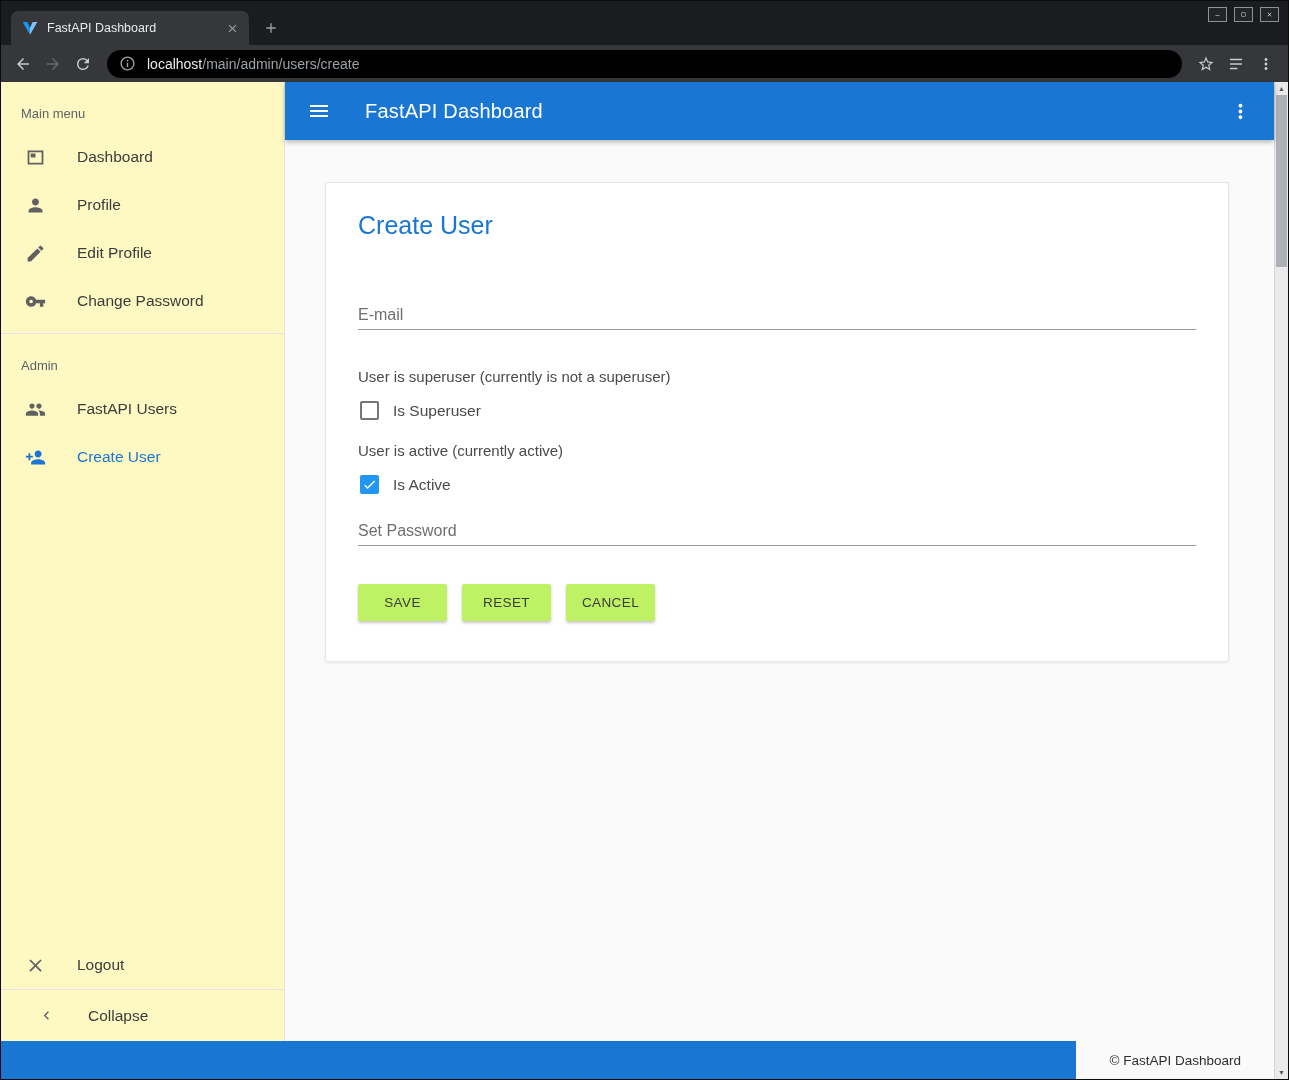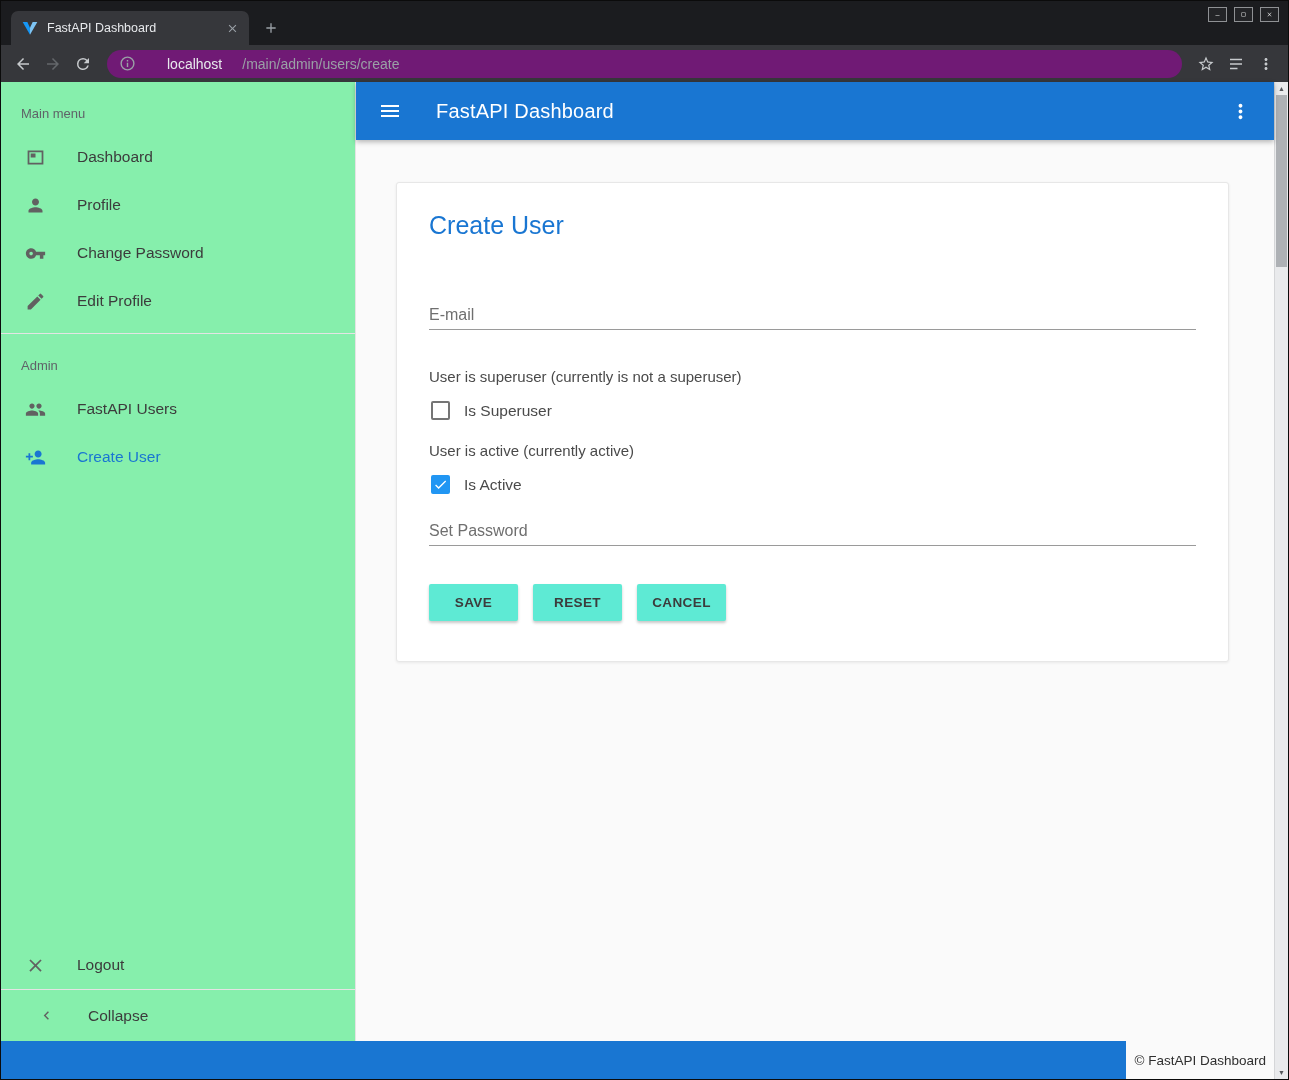--- a/index.html
+++ b/index.html
@@ -12,32 +12,32 @@
   .tab{width:238px;height:34px;background:#36373b;display:flex;align-items:center;padding:0 8px 0 11px;margin-left:10px;border-radius:7px 7px 0 0;color:#e8eaed;cursor:pointer;}
   .favicon{width:16px;height:16px;margin-right:9px;flex:none;}
   .tab-title{font-size:12.5px;flex:1;white-space:nowrap;overflow:hidden;}
   .tab-close{width:17px;height:17px;color:#9aa0a6;padding:2px;border-radius:50%;flex:none;cursor:pointer;}
   .newtab{width:26px;height:26px;margin:0 0 4px 9px;display:flex;align-items:center;justify-content:center;color:#9aa0a6;padding:5px;cursor:pointer;}
   .win-controls{position:absolute;top:6px;right:9px;display:flex;gap:7px;}
   .win-btn{width:19px;height:15px;border:1px solid #8f9194;display:flex;align-items:center;justify-content:center;color:#d6d7d8;background:#232427;padding:3px;cursor:pointer;}
   .toolbar{height:37px;background:#36373b;display:flex;align-items:center;padding:0 8px;gap:2px;flex:none;}
   .nav-ic{width:28px;height:28px;padding:5px;color:#c7cacd;border-radius:50%;flex:none;cursor:pointer;}
   .nav-ic.disabled{color:#64676b;}
-  .urlbar{flex:1;display:flex;align-items:center;height:28px;margin:0 8px;padding:0 12px;border-radius:14px;background:#701a75;min-width:0;gap:20px;}
+  .urlbar{flex:1;display:flex;align-items:center;height:28px;margin:0 8px;padding:0 12px;border-radius:14px;background:#000000;min-width:0;}
   .info-ic{width:17px;height:17px;color:#9aa0a6;margin-right:11px;flex:none;}
   .url-host{color:#e8eaed;font-size:14px;white-space:nowrap;}
   .url-path{color:#9aa0a6;font-size:14px;white-space:nowrap;}
 
   
   .page{flex:1;display:flex;min-height:0;background:#fff;}
   .page-inner{flex:1;display:flex;flex-direction:column;min-width:0;}
   .content-row{flex:1;display:flex;min-height:0;}
 
   
-  .sidebar{width:355px;background:#86efac;border-right:1px solid #e4e4e4;display:flex;flex-direction:column;flex:none;}
+  .sidebar{width:284px;background:#fef9c3;border-right:1px solid #e4e4e4;display:flex;flex-direction:column;flex:none;}
   .side-header{padding:24px 20px 12px;font-size:13px;color:#5f6368;}
   .side-header.admin{padding-top:16px;}
   .nav-item{height:48px;display:flex;align-items:center;padding:0 16px 0 24px;color:#3c3c3c;font-size:15.5px;cursor:pointer;}
   .nav-item .i{width:21px;height:21px;color:#616161;margin-right:31px;flex:none;}
   .nav-item.active{color:#1976d2;}
   .nav-item.active .i{color:#1976d2;}
   .divider{height:1px;background:#e4e4e4;margin:8px 0;flex:none;}
   .side-spacer{flex:1;}
   .collapse-row{height:52px;border-top:1px solid #e4e4e4;display:flex;align-items:center;padding:0 16px 0 37px;color:#3c3c3c;font-size:15.5px;cursor:pointer;flex:none;}
   .collapse-row .i{width:17px;height:17px;color:#616161;margin-right:33px;flex:none;}
@@ -59,26 +59,26 @@
   .tfield input::placeholder{color:#6f6f6f;opacity:1;}
   .hint{font-size:15px;color:#4a4a4a;margin-bottom:16px;}
   .cbrow{display:flex;align-items:flex-end;margin-bottom:22px;}
   .cbrow.last{}
   .cbox{width:19px;height:19px;border:2px solid #757575;border-radius:2px;margin:0 14px 0 2px;display:flex;align-items:center;justify-content:center;cursor:pointer;flex:none;}
   .cbox svg{display:none;width:15px;height:15px;}
   .cbox.checked{background:#2196f3;border-color:#2196f3;color:#fff;}
   .cbox.checked svg{display:block;}
   .cb-label{font-size:15.5px;color:#4a4a4a;}
   .btn-row{display:flex;gap:15px;}
-  .btn{min-width:89px;height:37px;background:#5eead4;border:none;border-radius:2px;font-size:13.5px;font-weight:700;color:#3c3c3c;letter-spacing:.4px;box-shadow:0 2px 3px rgba(0,0,0,.22);cursor:pointer;font-family:inherit;padding:0 14px;}
+  .btn{min-width:89px;height:37px;background:#bef264;border:none;border-radius:2px;font-size:13.5px;font-weight:400;color:#3c3c3c;letter-spacing:.4px;box-shadow:0 2px 3px rgba(0,0,0,.22);cursor:pointer;font-family:inherit;padding:0 14px;}
 
   
   .footer{height:38px;background:#1976d2;display:flex;flex:none;}
   .footer-fill{flex:1;}
-  .footer-copy{background:#fafafa;display:flex;align-items:center;padding:0 8px;font-size:13.5px;color:#2f2f2f;}
+  .footer-copy{background:#fafafa;display:flex;align-items:center;padding:0 33px;font-size:13.5px;color:#2f2f2f;}
 
   
   .scrollbar{width:14px;background:#e9eaec;border-left:1px solid #d5d6d8;display:flex;flex-direction:column;flex:none;}
   .sb-btn{height:13px;display:flex;align-items:center;justify-content:center;color:#55585c;font-size:7px;flex:none;cursor:pointer;}
   .sb-thumb{height:172px;background:#aeb1b5;margin:0 1px;cursor:pointer;flex:none;}
   .sb-track{flex:1;}
 
   .i{display:inline-flex;}
   .i svg{width:100%;height:100%;}
 </style>
@@ -187,32 +187,32 @@
             <span class="i">
               <svg viewBox="0 0 24 24" fill="currentColor">
                   <path d="M12 12c2.21 0 4-1.79 4-4s-1.79-4-4-4-4 1.79-4 4 1.79 4 4 4zm0 2c-2.67 0-8 1.34-8 4v2h16v-2c0-2.66-5.33-4-8-4z"></path>
                 </svg>
             </span>
             <span>Profile</span>
           </div>
           <div class="nav-item">
             <span class="i">
               <svg viewBox="0 0 24 24" fill="currentColor">
+                  <path d="M3 17.25V21h3.75L17.81 9.94l-3.75-3.75L3 17.25zM20.71 7.04a.996.996 0 0 0 0-1.41l-2.34-2.34a.996.996 0 0 0-1.41 0l-1.83 1.83 3.75 3.75 1.83-1.83z"></path>
+                </svg>
+            </span>
+            <span>Edit Profile</span>
+          </div>
+          <div class="nav-item">
+            <span class="i">
+              <svg viewBox="0 0 24 24" fill="currentColor">
                   <path d="M12.65 10A5.99 5.99 0 0 0 7 6c-3.31 0-6 2.69-6 6s2.69 6 6 6a5.99 5.99 0 0 0 5.65-4H17v4h4v-4h2v-4H12.65zM7 14c-1.1 0-2-.9-2-2s.9-2 2-2 2 .9 2 2-.9 2-2 2z"></path>
                 </svg>
             </span>
             <span>Change Password</span>
-          </div>
-          <div class="nav-item">
-            <span class="i">
-              <svg viewBox="0 0 24 24" fill="currentColor">
-                  <path d="M3 17.25V21h3.75L17.81 9.94l-3.75-3.75L3 17.25zM20.71 7.04a.996.996 0 0 0 0-1.41l-2.34-2.34a.996.996 0 0 0-1.41 0l-1.83 1.83 3.75 3.75 1.83-1.83z"></path>
-                </svg>
-            </span>
-            <span>Edit Profile</span>
           </div>
 
           <div class="divider"></div>
           <div class="side-header admin">Admin</div>
 
           <div class="nav-item">
             <span class="i">
               <svg viewBox="0 0 24 24" fill="currentColor">
                   <path d="M16 11c1.66 0 2.99-1.34 2.99-3S17.66 5 16 5c-1.66 0-3 1.34-3 3s1.34 3 3 3zm-8 0c1.66 0 2.99-1.34 2.99-3S9.66 5 8 5C6.34 5 5 6.34 5 8s1.34 3 3 3zm0 2c-2.33 0-7 1.17-7 3.5V19h14v-2.5c0-2.33-4.67-3.5-7-3.5zm8 0c-.29 0-.62.02-.97.05 1.16.84 1.97 1.97 1.97 3.45V19h6v-2.5c0-2.33-4.67-3.5-7-3.5z"></path>
                 </svg>

